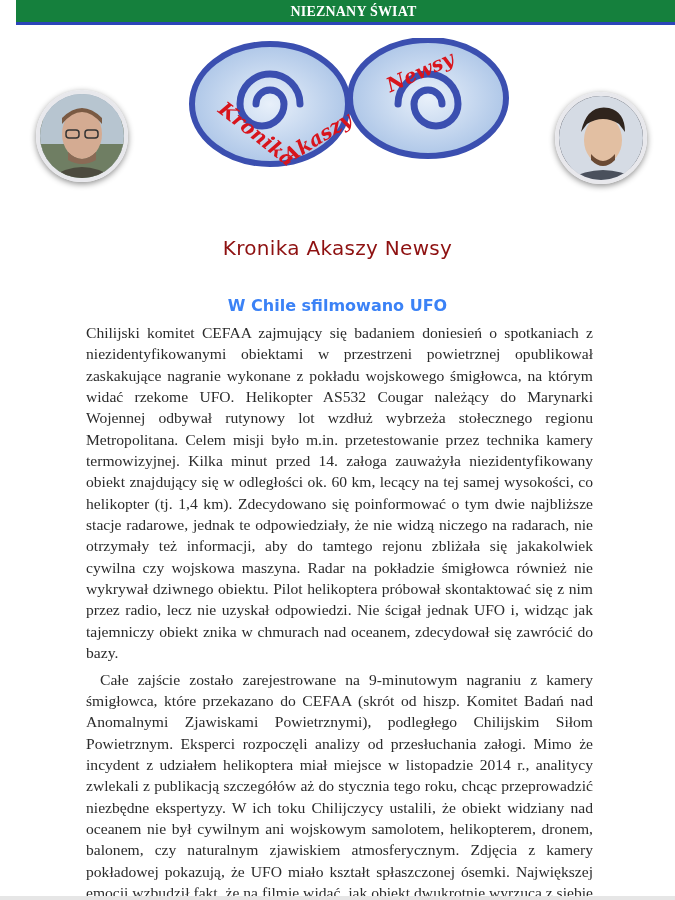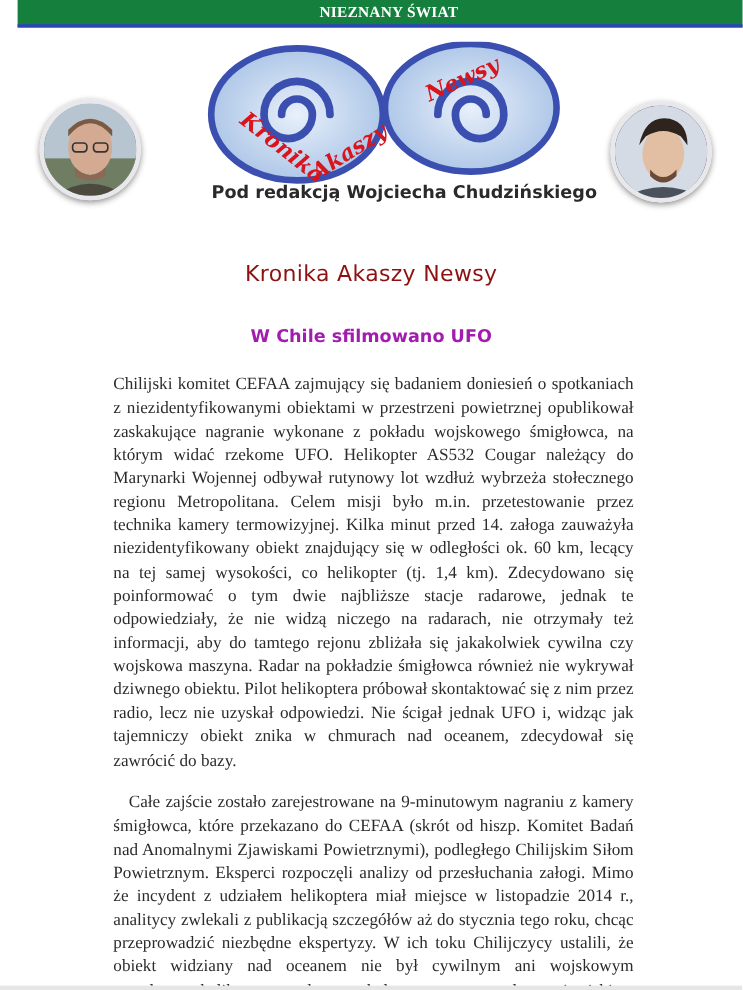--- a/index.html
+++ b/index.html
@@ -37,28 +37,28 @@
   .editors div { white-space: nowrap; }
 
   .page-title {
     position: absolute; left: 0; top: 236px; width: 675px; text-align: center;
     font-family: "DejaVu Sans", sans-serif; font-size: 20px; color: #8e1111;
     letter-spacing: 0.3px;
   }
   .article-title {
     position: absolute; left: 0; top: 296px; width: 675px; text-align: center;
     font-family: "DejaVu Sans", sans-serif; font-size: 16px; font-weight: bold;
-    color: #a21caf;
+    color: #3b82f6;
   }
   .body-text {
     position: absolute; left: 86px; top: 322px; width: 507px;
     font-family: "Liberation Serif", serif; font-size: 15.6px; line-height: 21.35px;
     color: #2b2b2b; text-align: justify;
   }
-  .body-text p { margin: 17px; }
+  .body-text p { margin: 0; }
   .body-text p + p { margin-top: 5px; text-indent: 14px; }
   .bottom-line { position: absolute; left: 0; top: 896px; width: 675px; height: 4px; background: #e6e6e6; }
 </style>
 </head>
 <body>
 
 <div class="top-bar">
   <span>NIEZNANY ŚWIAT</span>
 </div>
 
@@ -97,21 +97,20 @@
     <ellipse cx="240" cy="60" rx="78" ry="58" fill="url(#lg1)" stroke="#3b4fb0" stroke-width="6"></ellipse>
     <path d="M82 66 m-14 0 a14 14 0 1 1 28 0 a22 22 0 1 1 -44 0 a30 30 0 1 1 60 0" fill="none" stroke="#3b4fb0" stroke-width="7" stroke-linecap="round"></path>
     <path d="M240 66 m14 0 a14 14 0 1 0 -28 0 a22 22 0 1 0 44 0 a30 30 0 1 0 -60 0" fill="none" stroke="#3b4fb0" stroke-width="7" stroke-linecap="round"></path>
     <text x="26" y="82" font-family="DejaVu Serif, serif" font-style="italic" font-weight="bold" font-size="20" fill="#d8141c" transform="rotate(38 40 82)">Kronika</text>
     <text x="92" y="112" font-family="DejaVu Serif, serif" font-style="italic" font-weight="bold" font-size="20" fill="#d8141c" transform="rotate(-32 120 104)">Akaszy</text>
     <text x="198" y="46" font-family="DejaVu Serif, serif" font-style="italic" font-weight="bold" font-size="20" fill="#d8141c" transform="rotate(-24 220 40)">Newsy</text>
   </svg>
 </div>
 
 <div class="editors">
-  <div>Pod redakcją Wojciecha Chudzińskiego</div>
 </div>
 
 <div class="page-title">Kronika Akaszy Newsy</div>
 
 <div class="article-title">W Chile sfilmowano UFO</div>
 
 <div class="body-text">
   <p>Chilijski komitet CEFAA zajmujący się badaniem doniesień o spotkaniach z niezidentyfikowanymi obiektami w przestrzeni powietrznej opublikował zaskakujące nagranie wykonane z pokładu wojskowego śmigłowca, na którym widać rzekome UFO. Helikopter AS532 Cougar należący do Marynarki Wojennej odbywał rutynowy lot wzdłuż wybrzeża stołecznego regionu Metropolitana. Celem misji było m.in. przetestowanie przez technika kamery termowizyjnej. Kilka minut przed 14. załoga zauważyła niezidentyfikowany obiekt znajdujący się w odległości ok. 60 km, lecący na tej samej wysokości, co helikopter (tj. 1,4 km). Zdecydowano się poinformować o tym dwie najbliższe stacje radarowe, jednak te odpowiedziały, że nie widzą niczego na radarach, nie otrzymały też informacji, aby do tamtego rejonu zbliżała się jakakolwiek cywilna czy wojskowa maszyna. Radar na pokładzie śmigłowca również nie wykrywał dziwnego obiektu. Pilot helikoptera próbował skontaktować się z nim przez radio, lecz nie uzyskał odpowiedzi. Nie ścigał jednak UFO i, widząc jak tajemniczy obiekt znika w chmurach nad oceanem, zdecydował się zawrócić do bazy.</p>
   <p>Całe zajście zostało zarejestrowane na 9-minutowym nagraniu z kamery śmigłowca, które przekazano do CEFAA (skrót od hiszp. Komitet Badań nad Anomalnymi Zjawiskami Powietrznymi), podległego Chilijskim Siłom Powietrznym. Eksperci rozpoczęli analizy od przesłuchania załogi. Mimo że incydent z udziałem helikoptera miał miejsce w listopadzie 2014 r., analitycy zwlekali z publikacją szczegółów aż do stycznia tego roku, chcąc przeprowadzić niezbędne ekspertyzy. W ich toku Chilijczycy ustalili, że obiekt widziany nad oceanem nie był cywilnym ani wojskowym samolotem, helikopterem, dronem, balonem, czy naturalnym zjawiskiem atmosferycznym. Zdjęcia z kamery pokładowej pokazują, że UFO miało kształt spłaszczonej ósemki. Największej emocji wzbudził fakt, że na filmie widać, jak obiekt dwukrotnie wyrzuca z siebie smugę rozgrza-</p>
 </div>

